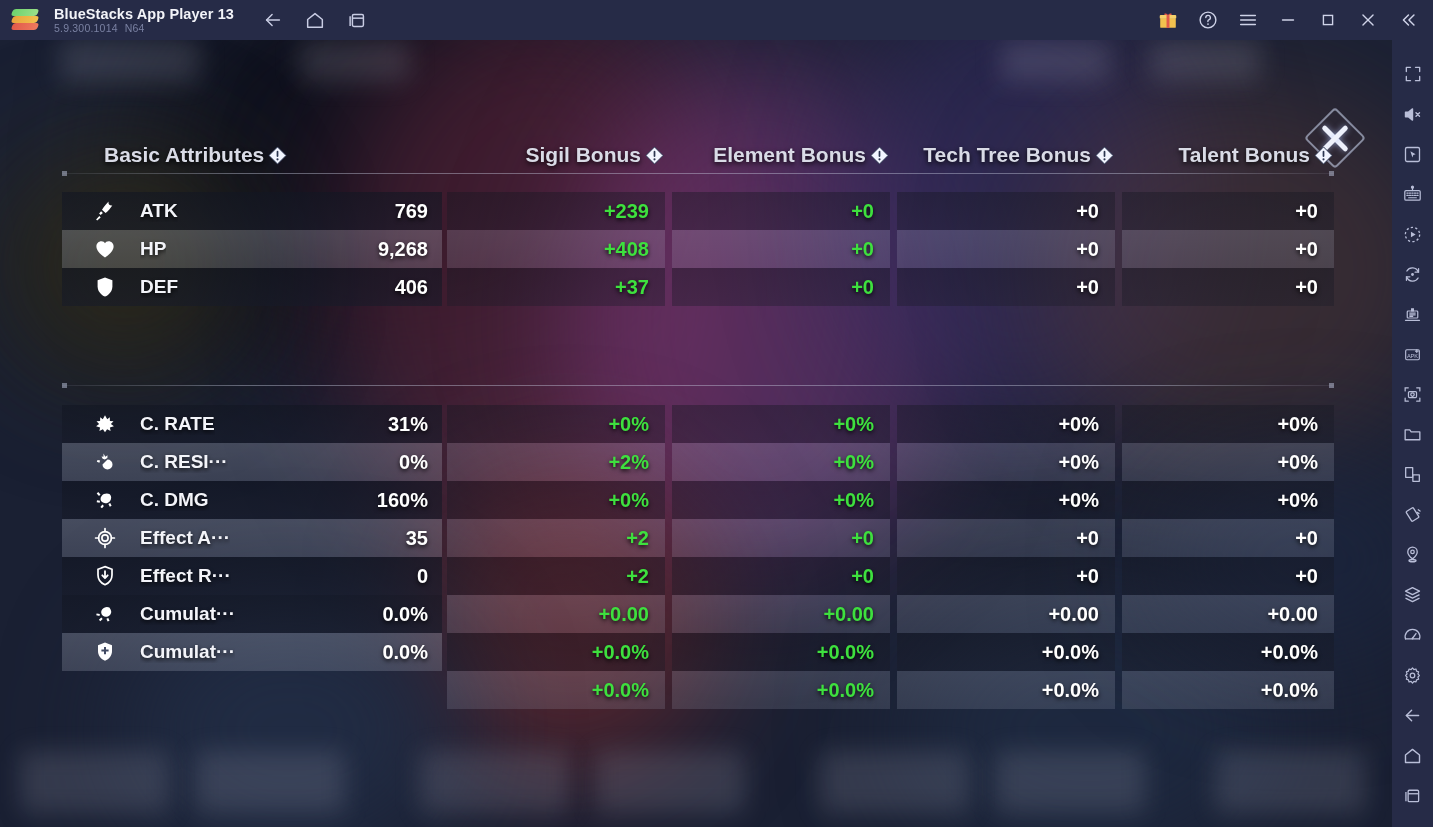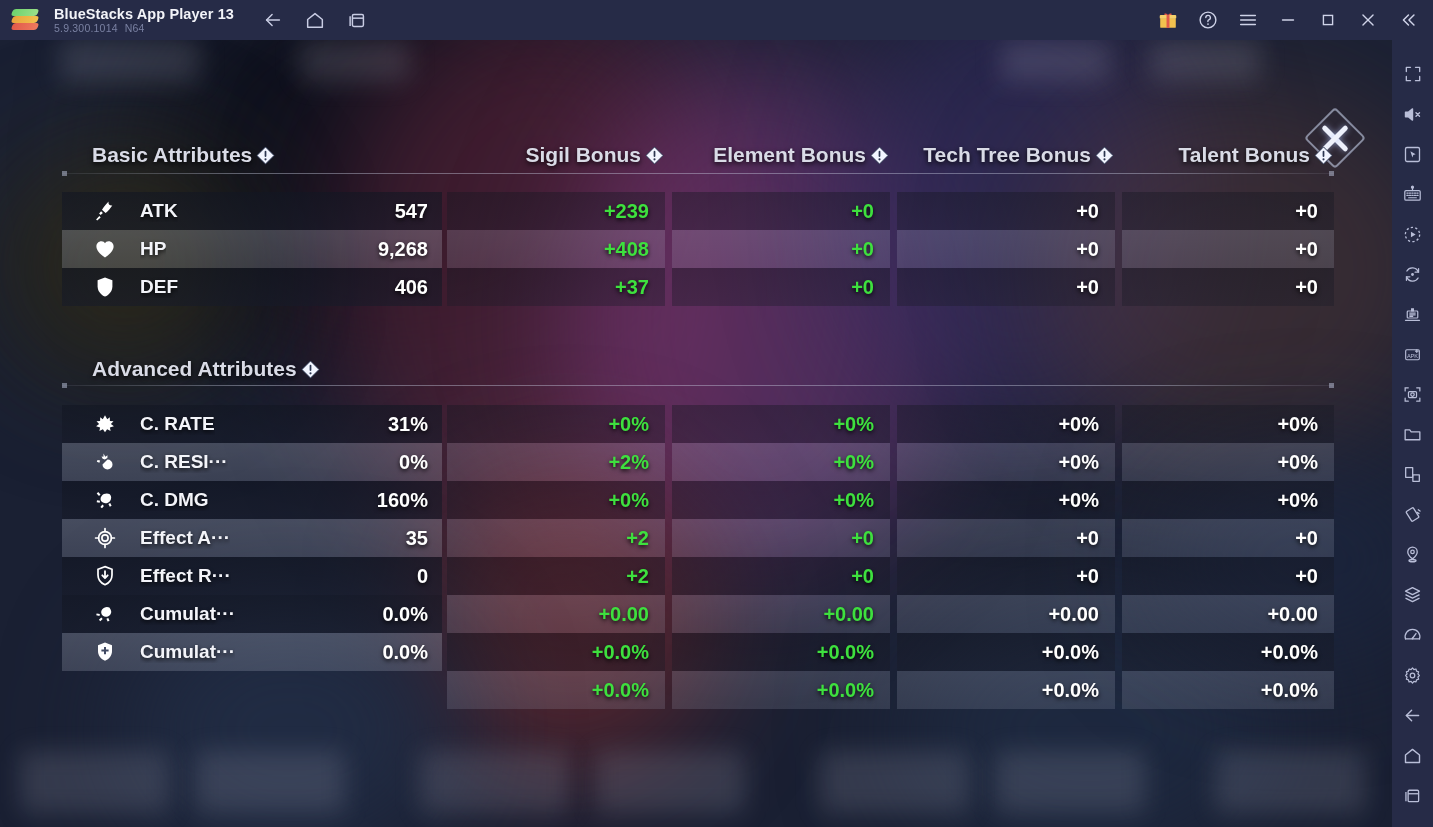--- a/index.html
+++ b/index.html
@@ -251,21 +251,21 @@
   </div>
 
   <div class="panel">
 
     <div class="close-diamond">
       <div class="dmd"></div>
         <div class="bar a"></div>
         <div class="bar b"></div>
     </div>
 
-    <div class="sec-head" style="left:92px; top:103px;">
+    <div class="sec-head" style="left:104px; top:103px;">
       <span class="sec-title">Basic Attributes</span>
       <span class="info-ic">
         <svg width="21" height="21" viewBox="0 0 24 24">
             <path d="M12 2.2L21.8 12 12 21.8 2.2 12z" fill="#f2f5ff" stroke="#2b3550" stroke-width="1.1"></path>
             <rect x="11" y="6.6" width="2" height="7" rx="1" fill="#2b3550"></rect>
             <circle cx="12" cy="16.4" r="1.25" fill="#2b3550"></circle>
           </svg>
       </span>
     </div>
 
@@ -317,21 +317,21 @@
 
     <div class="tbl" style="left:62px; top:152px; width:380px;">
       <div class="cell name-cell stripe-a">
         <span class="rowicon">
             <svg width="24" height="24" viewBox="0 0 24 24" fill="#fff">
               <path d="M15.6 2.6c-1.9 2-4.9 5.4-6.6 8.1l3.6 3.3c2.4-2 5.3-5.4 6.7-7.6-1.1.2-2.2.1-3-.6-.9-.8-.9-2.1-.7-3.2z"></path>
               <path d="M8.1 12.2l-2 2.4 1.5 1.4 2.3-2.1zM6.3 16.9l-3.2 3.6 1.1 1 3.5-3.1z"></path>
             </svg>
           </span>
         <span class="rowlabel">ATK</span>
-        <span class="rowval">547</span>
+        <span class="rowval">769</span>
       </div>
       <div class="cell name-cell stripe-b">
         <span class="rowicon">
             <svg width="24" height="24" viewBox="0 0 24 24" fill="#fff">
               <path d="M12 20.5S3.4 15.1 3.4 9.4c0-3 2.3-5.1 5-5.1 1.8 0 3 .9 3.6 1.9.6-1 1.8-1.9 3.6-1.9 2.7 0 5 2.1 5 5.1 0 5.7-8.6 11.1-8.6 11.1z"></path>
             </svg>
           </span>
         <span class="rowlabel">HP</span>
         <span class="rowval">9,268</span>
       </div>
@@ -363,30 +363,20 @@
       <div class="cell num-cell colB">+0</div>
       <div class="cell num-cell colA">+0</div>
     </div>
 
     <div class="tbl" style="left:1122px; top:152px; width:212px;">
       <div class="cell num-cell colA">+0</div>
       <div class="cell num-cell colB">+0</div>
       <div class="cell num-cell colA">+0</div>
     </div>
 
-    <div class="sec-head" style="left:92px; top:317px;">
-      <span class="sec-title">Advanced Attributes</span>
-      <span class="info-ic">
-        <svg width="21" height="21" viewBox="0 0 24 24">
-            <path d="M12 2.2L21.8 12 12 21.8 2.2 12z" fill="#f2f5ff" stroke="#2b3550" stroke-width="1.1"></path>
-            <rect x="11" y="6.6" width="2" height="7" rx="1" fill="#2b3550"></rect>
-            <circle cx="12" cy="16.4" r="1.25" fill="#2b3550"></circle>
-          </svg>
-      </span>
-    </div>
     <div class="hrule" style="left:62px; top:345px; width:1272px;"></div>
 
     <div class="tbl" style="left:62px; top:365px; width:380px;">
       <div class="cell name-cell stripe-a">
         <span class="rowicon">
             <svg width="24" height="24" viewBox="0 0 24 24" fill="#fff">
               <path d="M12 3.2l2.2 4.1 2.6-2 .1 3.6 3.6.4-2.6 2.6 3 2.4-4 1.1.7 3.7-3.5-1.9-2.1 3.1-2.1-3.1-3.5 1.9.7-3.7-4-1.1 3-2.4L3.5 9.3l3.6-.4.1-3.6 2.6 2z"></path>
             </svg>
           </span>
         <span class="rowlabel">C. RATE</span>

